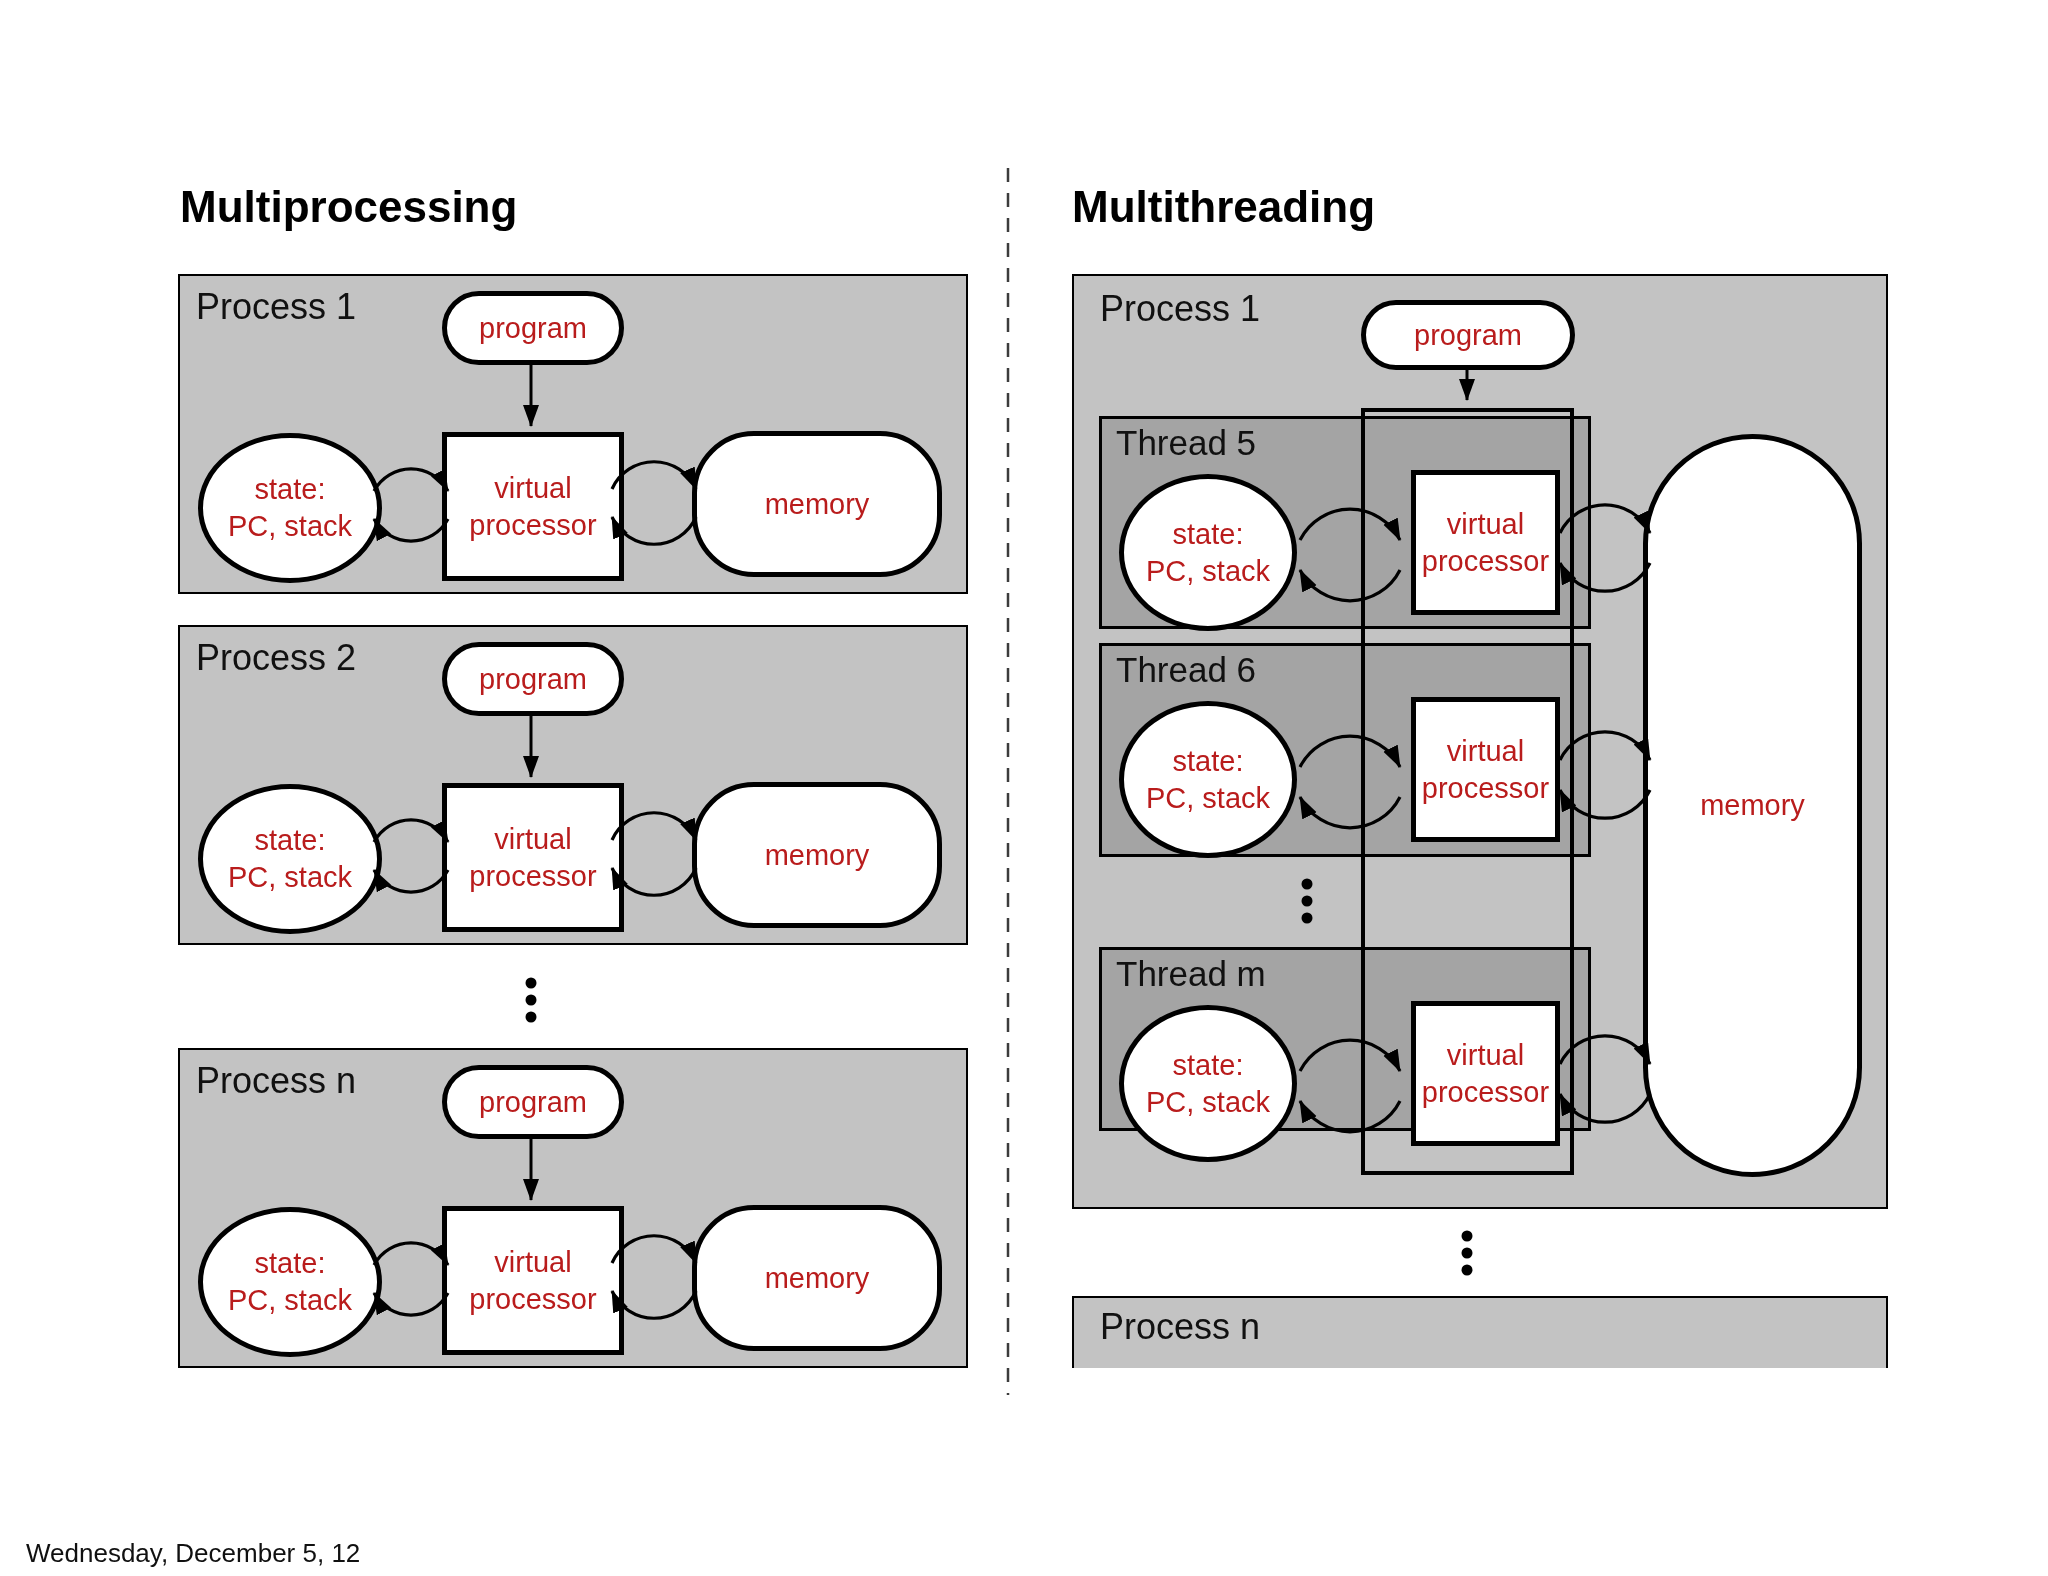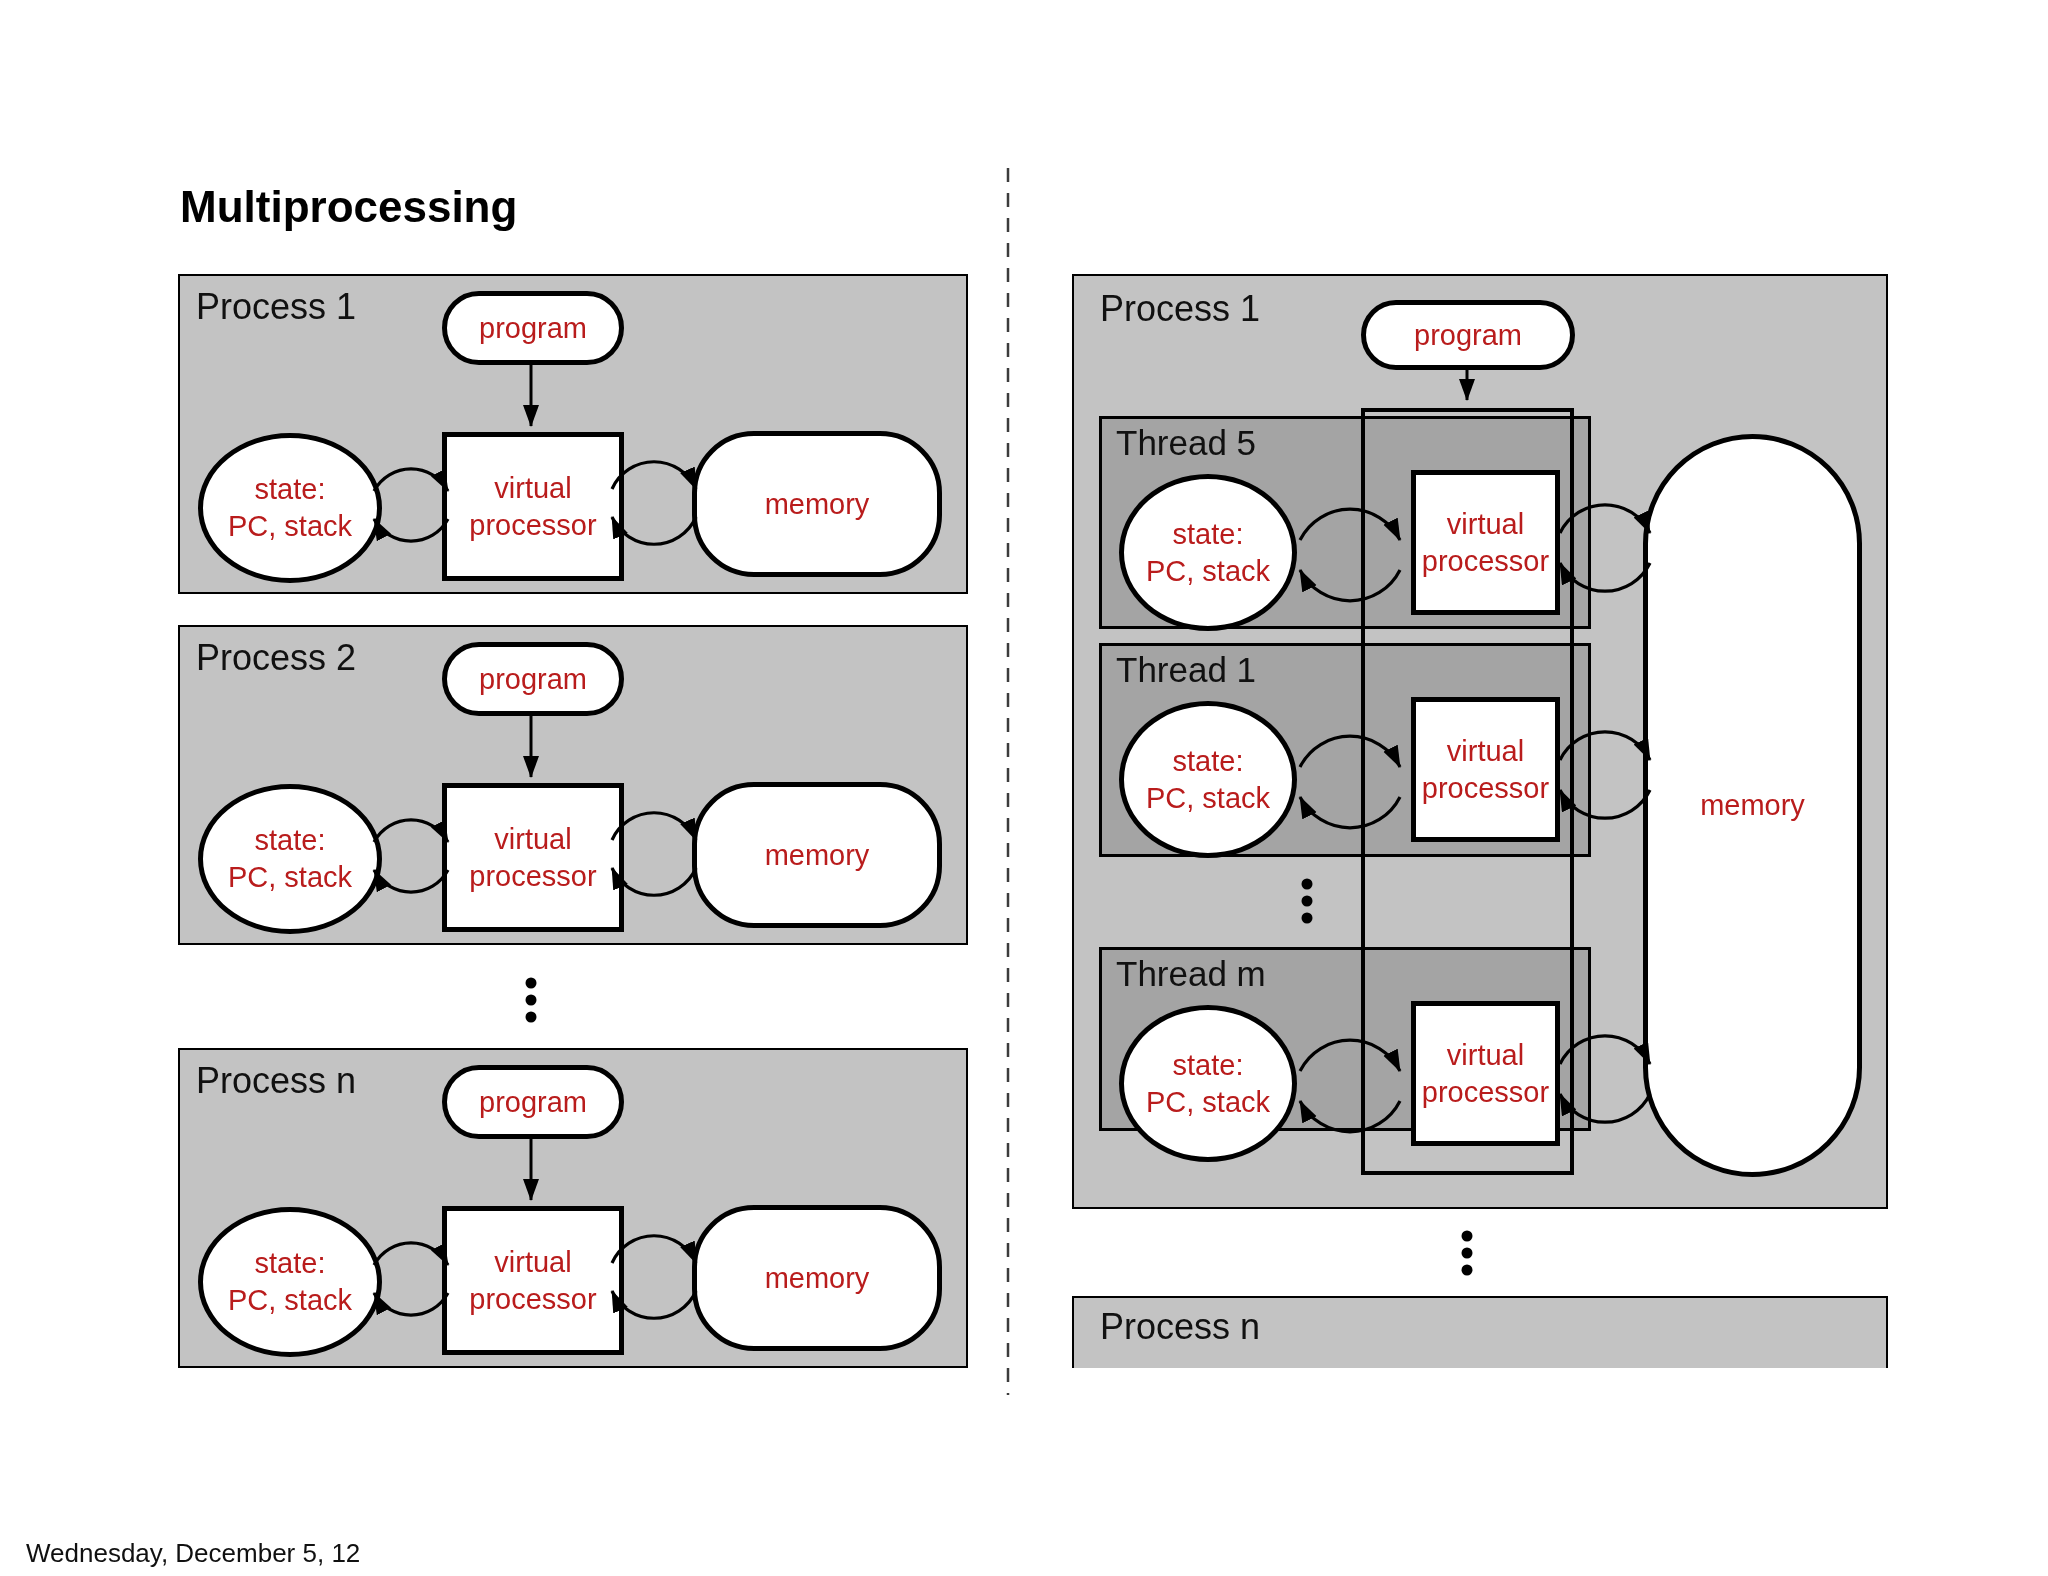--- a/index.html
+++ b/index.html
@@ -55,20 +55,21 @@
   .datefoot{
     position:absolute;left:26px;top:1538px;font-size:26px;color:#101010;
   }
 </style>
 </head>
 <body>
 
 <div class="slide">
 
   <div class="title left">Multiprocessing</div>
+  <div class="title right">Multithreading</div>
 
   <div class="process-box" style="left:178px;top:274px;width:790px;height:320px">
     <div class="plabel">Process 1</div>
     <div class="node stadium" style="left:262px;top:15px;width:182px;height:74px">
         <span>program</span>
       </div>
     <div class="node ellipse" style="left:18px;top:157px;width:184px;height:150px">
       <div>state:</div>
       <div>PC, stack</div>
     </div>
@@ -130,21 +131,21 @@
         <div>state:</div>
         <div>PC, stack</div>
       </div>
       <div class="node sq" style="left:309px;top:51px;width:149px;height:145px">
         <div>virtual</div>
         <div>processor</div>
       </div>
     </div>
 
     <div class="thread-box z1" style="left:25px;top:367px;width:492px;height:214px">
-      <div class="tlabel">Thread 1</div>
+      <div class="tlabel">Thread 6</div>
       <div class="node ellipse" style="left:17px;top:55px;width:178px;height:157px">
         <div>state:</div>
         <div>PC, stack</div>
       </div>
       <div class="node sq" style="left:309px;top:51px;width:149px;height:145px">
         <div>virtual</div>
         <div>processor</div>
       </div>
     </div>
 

